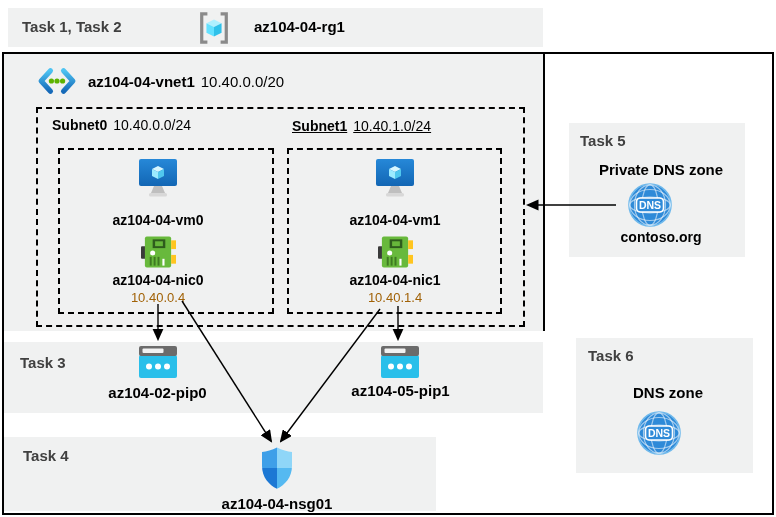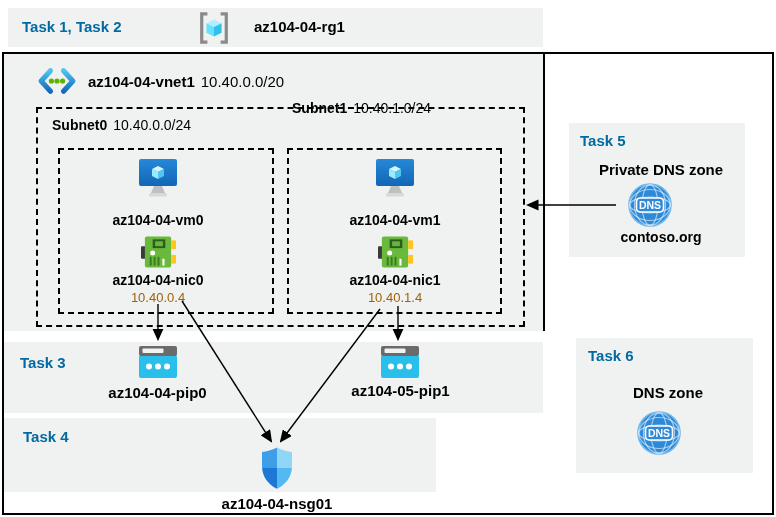--- a/index.html
+++ b/index.html
@@ -1,20 +1,20 @@
 <!DOCTYPE html>
 <html><head>
 <meta charset="utf-8">
 <style>
   html,body{margin:0;padding:0;background:#fff;}
   .canvas{position:relative;width:776px;height:517px;background:#fff;overflow:hidden;
           font-family:"Liberation Sans",sans-serif;}
   .abs{position:absolute;}
   .band{background:#F0F1F1;}
-  .task-label{color:#0369a1;font-weight:bold;font-size:15px;}
+  .task-label{color:#404040;font-weight:bold;font-size:15px;}
   .res-label{font-weight:bold;font-size:14px;color:#000;text-align:center;}
   .res-label-lg{font-weight:bold;font-size:15px;color:#000;}
   .ip-label{font-size:13px;color:#a16207;text-align:center;}
   .cidr{font-weight:normal;margin-left:6px;}
   .outer-box{border:2px solid #000;background:#fff;}
   .vnet-region{background:#F0F1F1;border-right:2px solid #000;}
   .dashed{border:2px dashed #000;}
   svg{display:block;}
   .arrow-layer{pointer-events:none;}
 </style>
@@ -60,21 +60,21 @@
     <span>az104-04-vnet1</span><span class="cidr">10.40.0.0/20</span>
   </div>
 
   <div class="abs dashed" style="left:36px;top:107px;width:485px;height:216px;"></div>
 
   <div class="abs res-label" style="left:52px;top:117px;text-align:left;">
     <span>Subnet0</span><span class="cidr">10.40.0.0/24</span>
   </div>
   <div class="abs dashed" style="left:58px;top:148px;width:212px;height:162px;"></div>
 
-  <div class="abs res-label" style="left:292px;top:100px;text-align:center;">
+  <div class="abs res-label" style="left:292px;top:118px;text-align:center;text-decoration:underline;">
     <span>Subnet1</span><span class="cidr">10.40.1.0/24</span>
   </div>
   <div class="abs dashed" style="left:287px;top:148px;width:211px;height:162px;"></div>
 
   <div class="abs" style="left:136px;top:159px;width:44px;height:40px;">
     <svg width="44" height="40" viewBox="0 0 44 40">
       <defs>
           <linearGradient id="gm" x1="0" y1="0" x2="0" y2="1">
         <stop offset="0" stop-color="#2688D8"></stop>
             <stop offset="1" stop-color="#1266B4"></stop>
@@ -142,34 +142,34 @@
   <div class="abs" style="left:139px;top:346px;width:38px;height:32px;">
     <svg width="38" height="32" viewBox="0 0 38 32">
       <rect x="0" y="9" width="38" height="23" rx="2" fill="#29BFEA"></rect>
       <rect x="0" y="0" width="38" height="10" rx="2" fill="#6B6B6B"></rect>
       <rect x="3.5" y="2.5" width="21" height="4.5" rx="1" fill="#F2F2F2"></rect>
       <circle cx="10" cy="20.5" r="3" fill="#fff"></circle>
       <circle cx="19" cy="20.5" r="3" fill="#fff"></circle>
       <circle cx="28" cy="20.5" r="3" fill="#fff"></circle>
     </svg>
   </div>
-  <div class="abs res-label" style="left:85px;top:384px;width:145px;font-size:15px;">az104-04-pip0</div>
+  <div class="abs res-label" style="left:85px;top:384px;width:145px;font-size:15px;">az104-02-pip0</div>
   <div class="abs" style="left:381px;top:346px;width:38px;height:32px;">
     <svg width="38" height="32" viewBox="0 0 38 32">
       <rect x="0" y="9" width="38" height="23" rx="2" fill="#29BFEA"></rect>
       <rect x="0" y="0" width="38" height="10" rx="2" fill="#6B6B6B"></rect>
       <rect x="3.5" y="2.5" width="21" height="4.5" rx="1" fill="#F2F2F2"></rect>
       <circle cx="10" cy="20.5" r="3" fill="#fff"></circle>
       <circle cx="19" cy="20.5" r="3" fill="#fff"></circle>
       <circle cx="28" cy="20.5" r="3" fill="#fff"></circle>
     </svg>
   </div>
   <div class="abs res-label" style="left:328px;top:382px;width:145px;font-size:15px;">az104-05-pip1</div>
 
-  <div class="abs band" style="left:4px;top:418px;width:432px;height:74px;text-align:center;">
+  <div class="abs band" style="left:4px;top:437px;width:432px;height:74px;text-align:center;">
     <div class="abs task-label" style="left:19px;top:10px;">Task 4</div>
   </div>
   <div class="abs" style="left:259px;top:446px;width:36px;height:44px;">
     <svg width="36" height="44" viewBox="0 0 36 44">
       <defs>
         <clipPath id="shieldClip">
           <path d="M18 1.5 C13 4, 7.5 5.5, 3 6 V20 C3 31.5, 10 38.8, 18 42.8 C26 38.8, 33 31.5, 33 20 V6 C28.5 5.5, 23 4, 18 1.5 Z"></path>
         </clipPath>
       </defs>
       <g clip-path="url(#shieldClip)">

